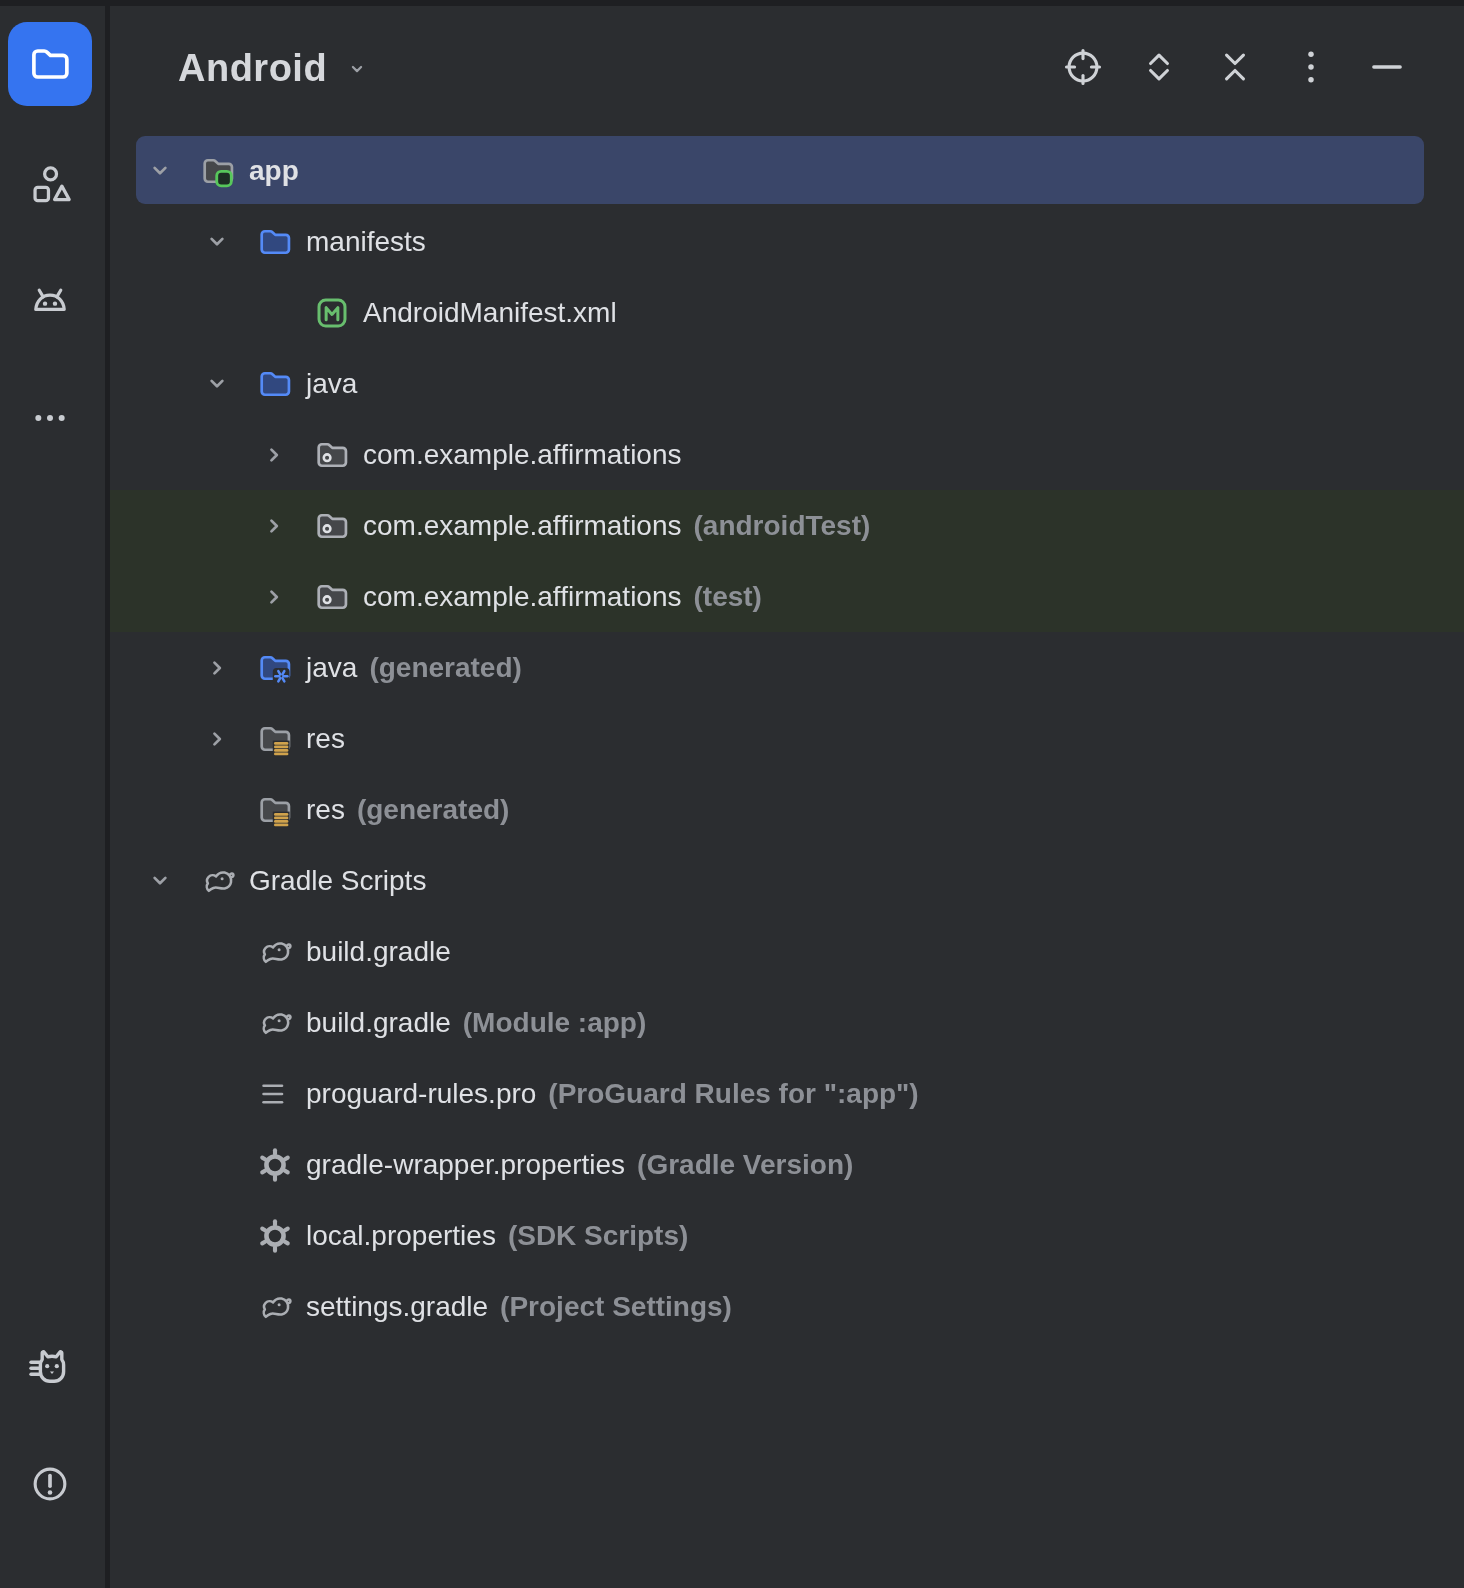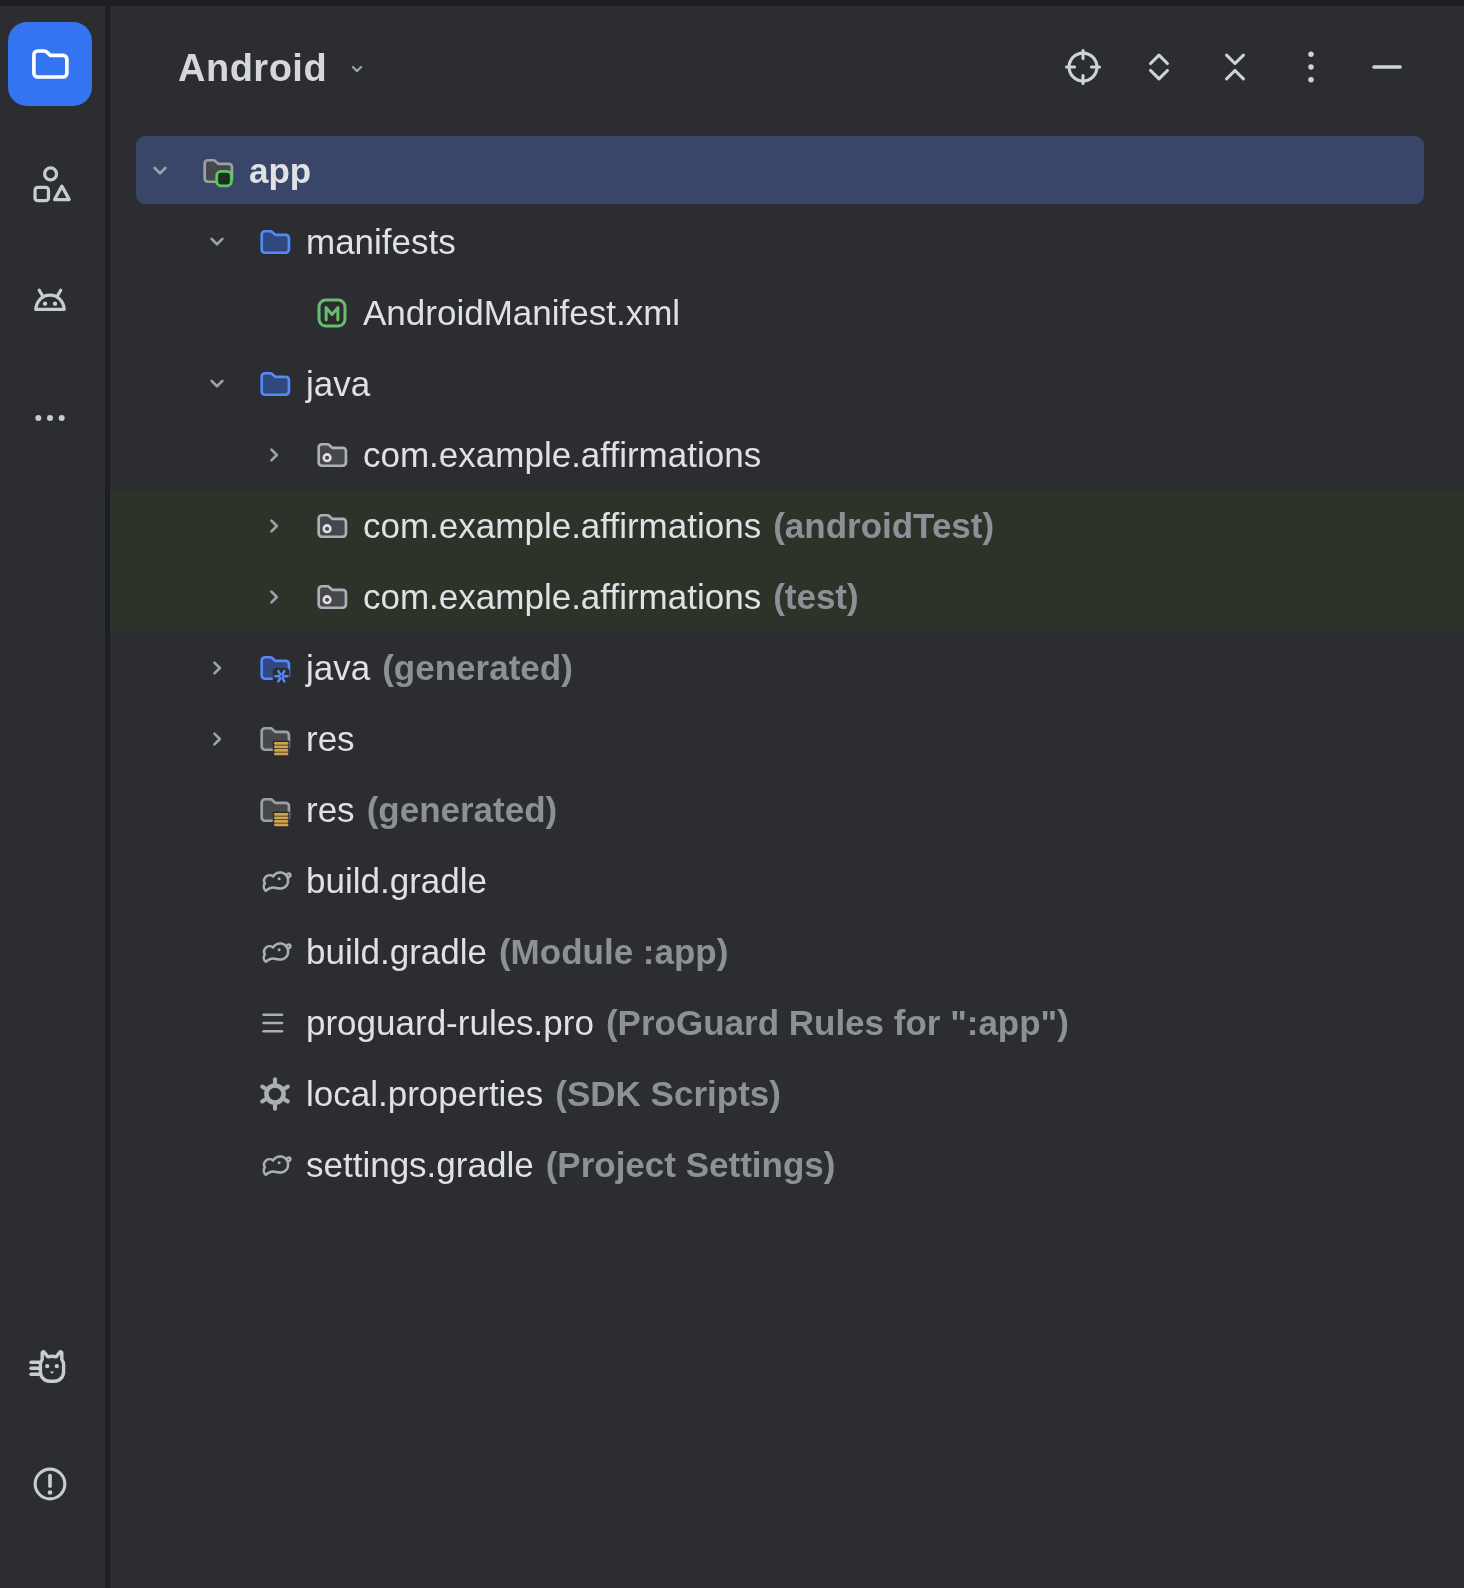--- a/index.html
+++ b/index.html
@@ -24,21 +24,21 @@
   .hdr{position:absolute;left:0;right:0;top:0;height:125px;display:flex;align-items:center;
        justify-content:space-between;padding:0 55px 0 68px;box-sizing:border-box;}
   .hdr-left{display:flex;align-items:center;}
   .hdr-title{font-size:38px;font-weight:bold;color:#D5D7DB;letter-spacing:.5px;}
   .hdr-title-chev{margin-left:16px;display:flex;color:#9DA0A6;}
   .hdr-actions{display:flex;align-items:center;gap:32px;}
   .hbtn{width:44px;height:44px;display:flex;align-items:center;justify-content:center;
         color:var(--c-hdr-icon);cursor:pointer;}
   
   .tree{position:absolute;left:0;right:0;top:129px;bottom:0;}
-  .row{position:relative;height:71px;display:flex;align-items:center;font-size:35px;
+  .row{position:relative;height:71px;display:flex;align-items:center;font-size:28px;
        color:var(--c-text);cursor:pointer;}
   .row.green{background:var(--c-green-row);}
   .row.selected::before{content:"";position:absolute;left:26px;right:40px;top:1px;bottom:2px;
        background:var(--c-select);border-radius:9px;}
   .row>*{position:relative;}
   .sp{display:inline-block;height:1px;}
   .chev{width:56px;display:flex;align-items:center;color:#9DA0A6;}
   .chev svg{display:block;}
   .ticon{width:38px;height:38px;display:flex;align-items:center;justify-content:center;}
   .lbl{margin-left:12px;white-space:pre;}
@@ -336,20 +336,39 @@
               <line x1="12.2" y1="17" x2="19.6" y2="17"></line>
         <line x1="12.2" y1="19.2" x2="19.6" y2="19.2"></line>
               <line x1="12.2" y1="21.4" x2="19.6" y2="21.4"></line>
       </g>
           </svg>
         </span>
     <span class="lbl">res</span>
     <span class="annot">(generated)</span>
   </div>
       <div class="row">
+    <span class="sp" style="width:33px"></span>
+    <span class="chev">
+          <svg width="34" height="34" viewBox="0 0 24 24" fill="none" stroke-linecap="round" stroke-linejoin="round">
+            <path d="M8.2 9.8 L12 13.6 L15.8 9.8" stroke="currentColor" stroke-width="1.9"></path>
+          </svg>
+        </span>
+    <span class="ticon">
+          <svg width="38" height="38" viewBox="0 0 24 24" fill="none" stroke-linecap="round" stroke-linejoin="round">
+            <g stroke="#ABAEB3" stroke-width="1.6">
+      <path d="M6.2 18.2 C4.8 17 4.5 14.9 5.6 13.5 C4.8 12.2 5 10.5 6.1 9.4 C7.4 8.1 9.4 8 10.8 9.1 C12 7.3 14.1 6.3 16.2 6.7 C19 7.3 20.8 10 20.2 12.8 C19.8 14.8 18.2 16.3 16.2 16.7 C13.4 17.2 11.5 15.5 9.1 16.4 C8 16.8 7.1 17.4 6.2 18.2 Z"></path>
+      <path d="M19.6 7.9 C20.2 7 21.2 7 21.6 7.7 C22 8.4 21.6 9.3 20.7 9.5"></path>
+            </g>
+      <circle cx="14.6" cy="10.6" r=".95" fill="#ABAEB3" stroke="none"></circle>
+          </svg>
+        </span>
+    <span class="lbl">Gradle Scripts</span>
+
+  </div>
+      <div class="row">
     <span class="sp" style="width:90px"></span>
     <span class="chev"></span>
     <span class="ticon">
           <svg width="38" height="38" viewBox="0 0 24 24" fill="none" stroke-linecap="round" stroke-linejoin="round">
             <g stroke="#ABAEB3" stroke-width="1.6">
       <path d="M6.2 18.2 C4.8 17 4.5 14.9 5.6 13.5 C4.8 12.2 5 10.5 6.1 9.4 C7.4 8.1 9.4 8 10.8 9.1 C12 7.3 14.1 6.3 16.2 6.7 C19 7.3 20.8 10 20.2 12.8 C19.8 14.8 18.2 16.3 16.2 16.7 C13.4 17.2 11.5 15.5 9.1 16.4 C8 16.8 7.1 17.4 6.2 18.2 Z"></path>
       <path d="M19.6 7.9 C20.2 7 21.2 7 21.6 7.7 C22 8.4 21.6 9.3 20.7 9.5"></path>
             </g>
       <circle cx="14.6" cy="10.6" r=".95" fill="#ABAEB3" stroke="none"></circle>
           </svg>
@@ -395,20 +414,39 @@
       <g stroke="#ABAEB3" stroke-width="2.6">
         <line x1="12" y1="5" x2="12" y2="2.7"></line>
               <line x1="18.06" y1="8.5" x2="20.05" y2="7.35"></line>
         <line x1="5.94" y1="8.5" x2="3.95" y2="7.35"></line>
               <line x1="5.94" y1="15.5" x2="3.95" y2="16.65"></line>
         <line x1="12" y1="19" x2="12" y2="21.3"></line>
               <line x1="18.06" y1="15.5" x2="20.05" y2="16.65"></line>
       </g>
           </svg>
         </span>
+    <span class="lbl">gradle-wrapper.properties</span>
+    <span class="annot">(Gradle Version)</span>
+  </div>
+      <div class="row">
+    <span class="sp" style="width:90px"></span>
+    <span class="chev"></span>
+    <span class="ticon">
+          <svg width="38" height="38" viewBox="0 0 24 24" fill="none" stroke-linecap="round" stroke-linejoin="round">
+            <circle cx="12" cy="12" r="5.4" stroke="#ABAEB3" stroke-width="2.9"></circle>
+      <g stroke="#ABAEB3" stroke-width="2.6">
+        <line x1="12" y1="5" x2="12" y2="2.7"></line>
+              <line x1="18.06" y1="8.5" x2="20.05" y2="7.35"></line>
+        <line x1="5.94" y1="8.5" x2="3.95" y2="7.35"></line>
+              <line x1="5.94" y1="15.5" x2="3.95" y2="16.65"></line>
+        <line x1="12" y1="19" x2="12" y2="21.3"></line>
+              <line x1="18.06" y1="15.5" x2="20.05" y2="16.65"></line>
+      </g>
+          </svg>
+        </span>
     <span class="lbl">local.properties</span>
     <span class="annot">(SDK Scripts)</span>
   </div>
       <div class="row">
     <span class="sp" style="width:90px"></span>
     <span class="chev"></span>
     <span class="ticon">
           <svg width="38" height="38" viewBox="0 0 24 24" fill="none" stroke-linecap="round" stroke-linejoin="round">
             <g stroke="#ABAEB3" stroke-width="1.6">
       <path d="M6.2 18.2 C4.8 17 4.5 14.9 5.6 13.5 C4.8 12.2 5 10.5 6.1 9.4 C7.4 8.1 9.4 8 10.8 9.1 C12 7.3 14.1 6.3 16.2 6.7 C19 7.3 20.8 10 20.2 12.8 C19.8 14.8 18.2 16.3 16.2 16.7 C13.4 17.2 11.5 15.5 9.1 16.4 C8 16.8 7.1 17.4 6.2 18.2 Z"></path>

